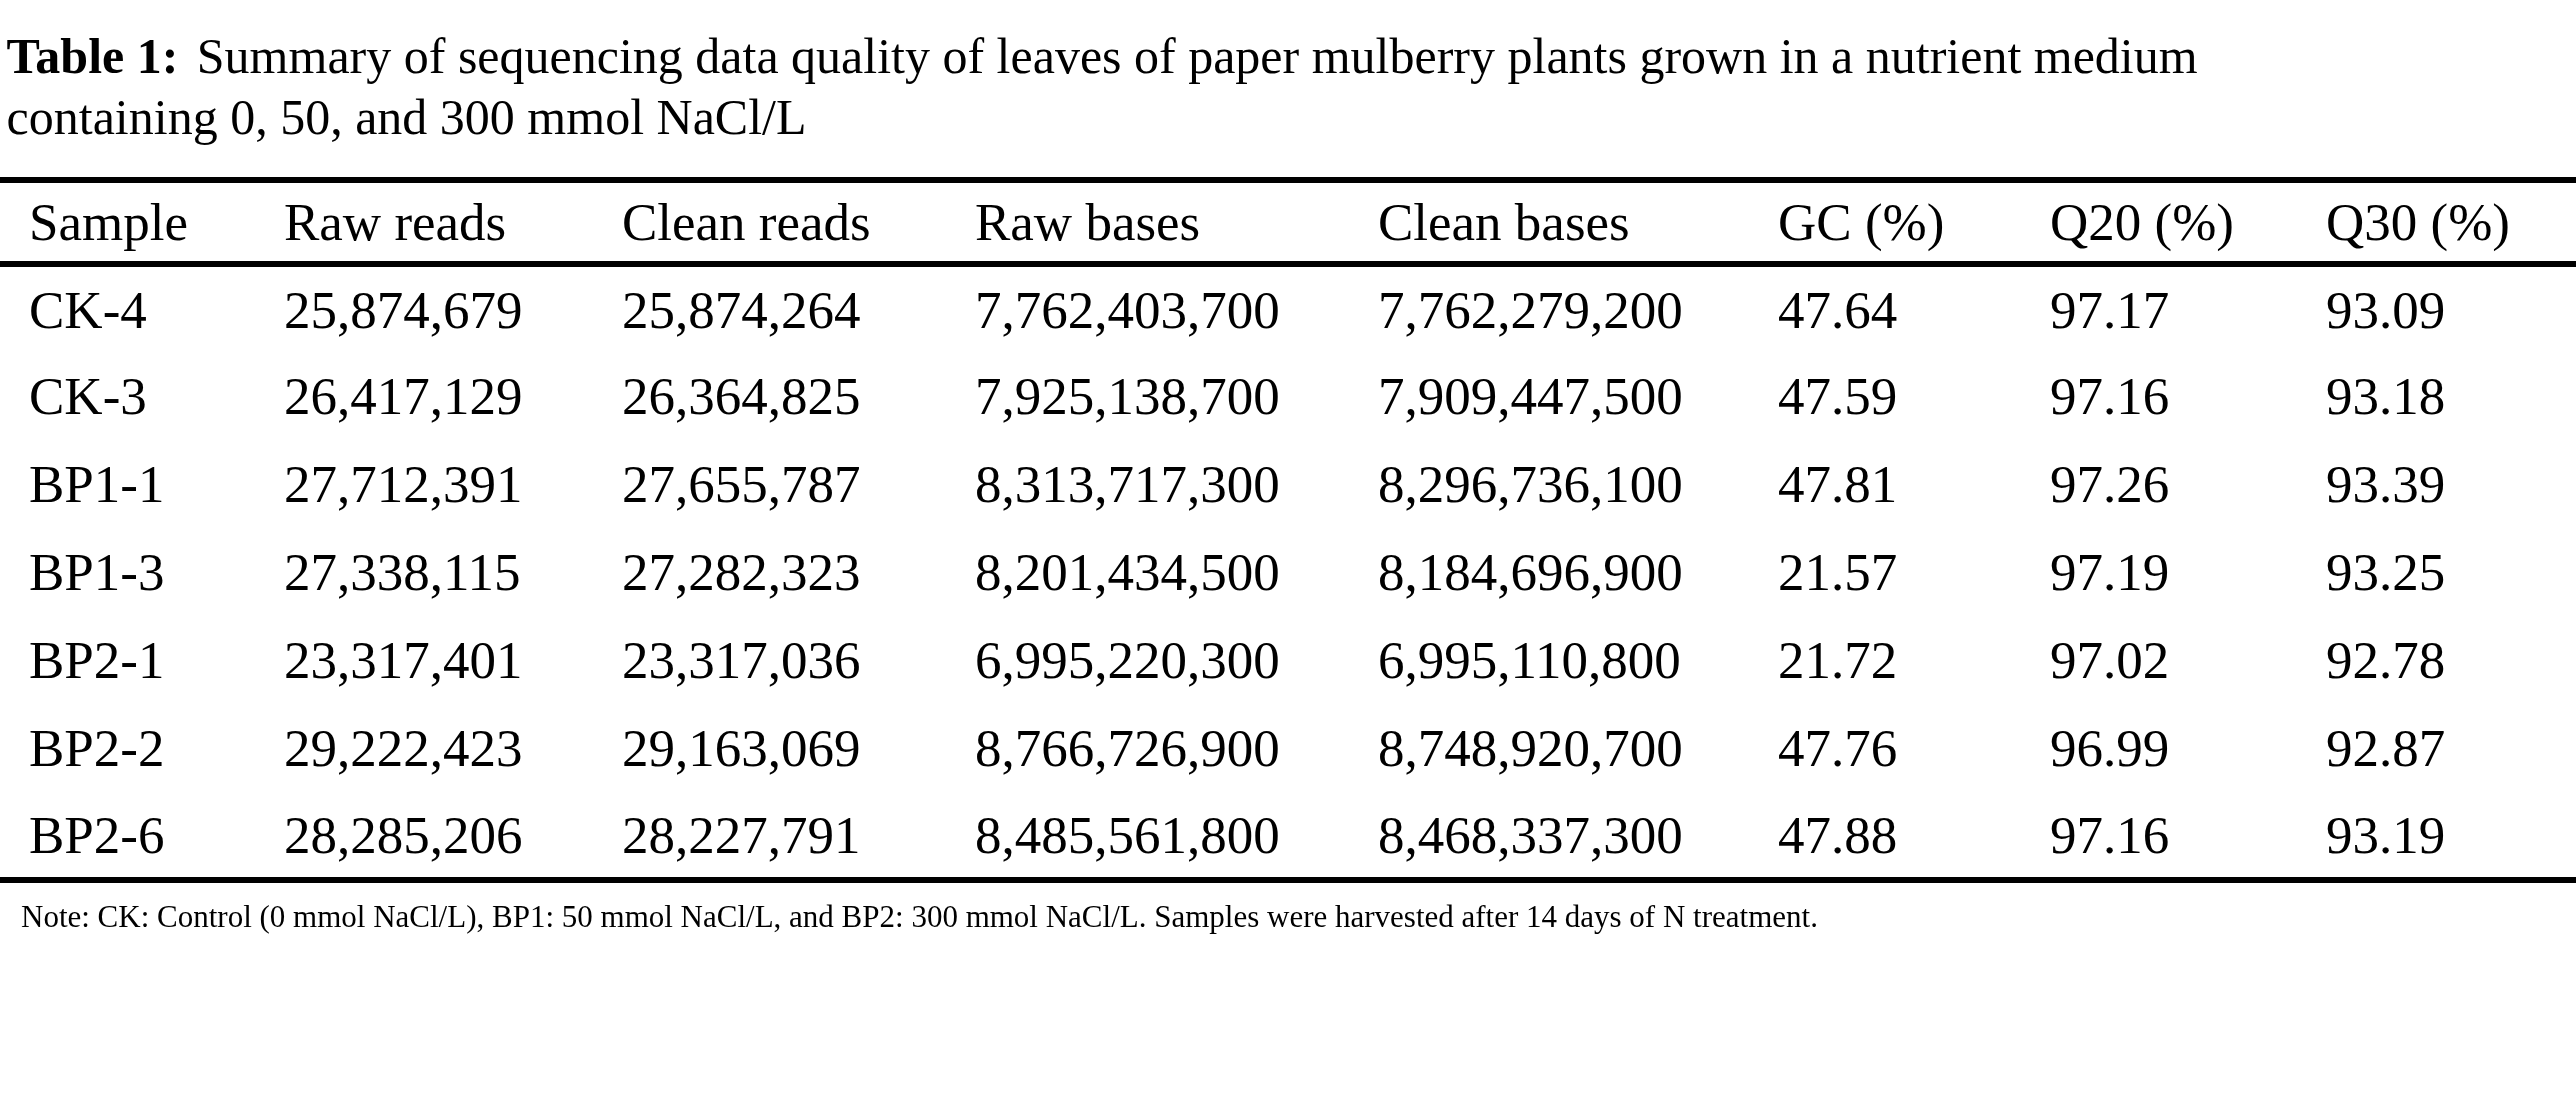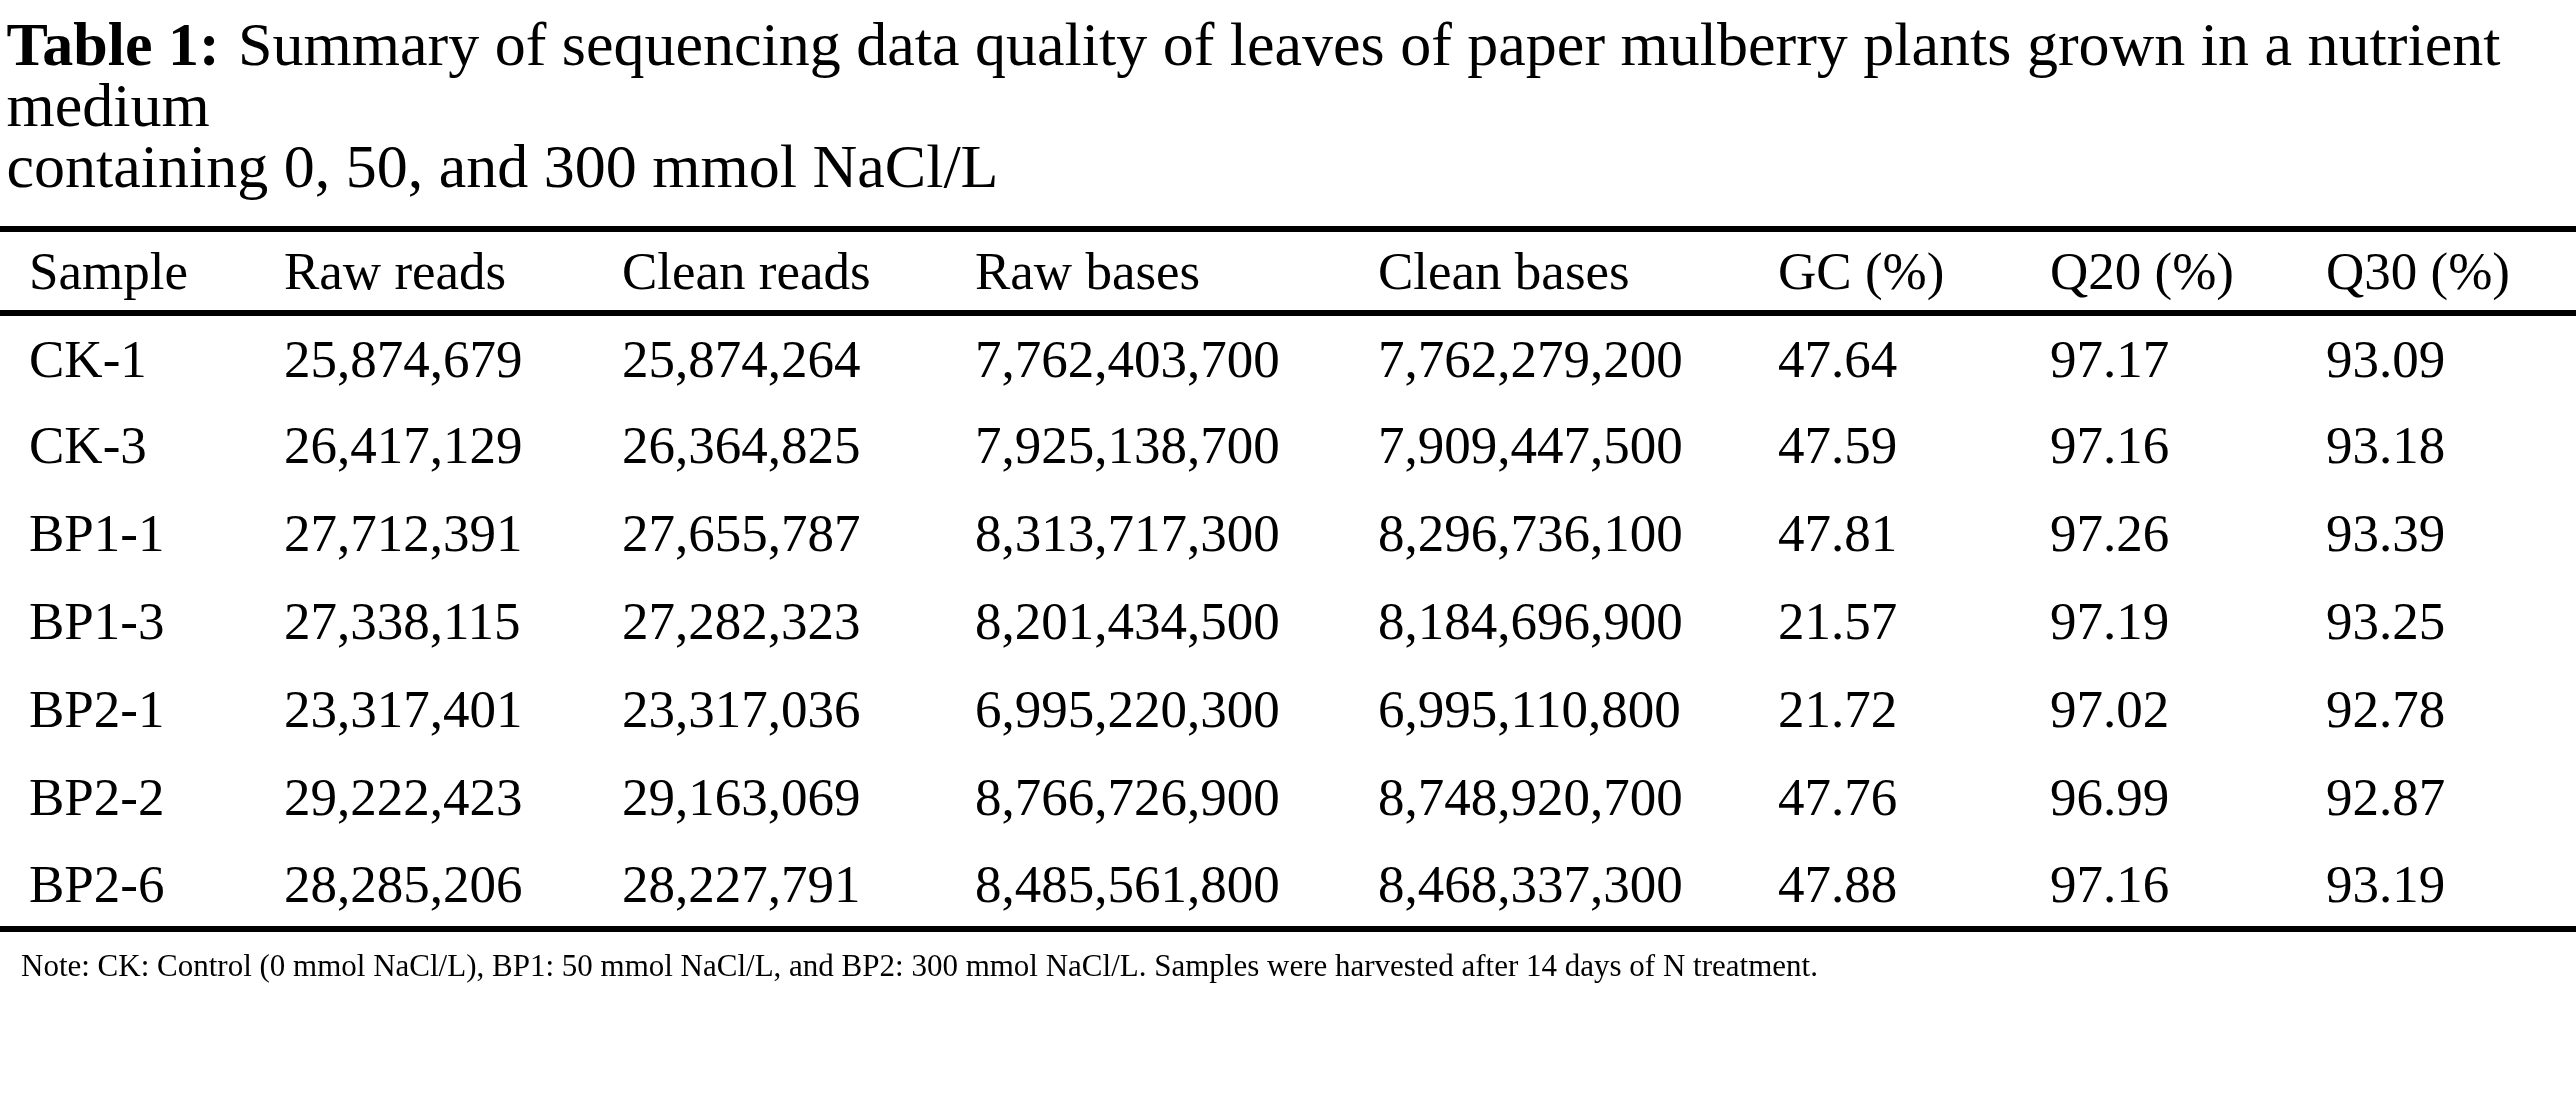--- a/index.html
+++ b/index.html
@@ -12,23 +12,23 @@
     font-family: "Liberation Serif", "DejaVu Serif", serif;
     overflow: hidden;
   }
   .page {
     position: relative;
     width: 2576px;
     height: 1104px;
     overflow: hidden;
   }
   .caption {
-    padding-top: 14px;
+    padding-top: 26px;
     padding-left: 6.6px;
-    font-size: 62px;
+    font-size: 50px;
     line-height: 61px;
   }
   .caption .caption-label {
     font-weight: bold;
     margin-right: 18.4px;
   }
   table.data {
     width: 2576px;
     margin-top: 29px;
     border-collapse: collapse;
@@ -96,21 +96,21 @@
         <th>Clean reads</th>
         <th>Raw bases</th>
         <th>Clean bases</th>
         <th>GC (%)</th>
         <th>Q20 (%)</th>
         <th>Q30 (%)</th>
       </tr>
     </thead>
     <tbody id="table-body">
         <tr>
-          <td>CK-1</td>
+          <td>CK-4</td>
           <td>25,874,679</td>
           <td>25,874,264</td>
           <td>7,762,403,700</td>
           <td>7,762,279,200</td>
           <td>47.64</td>
           <td>97.17</td>
           <td>93.09</td>
         </tr>
         <tr>
           <td>CK-3</td>

